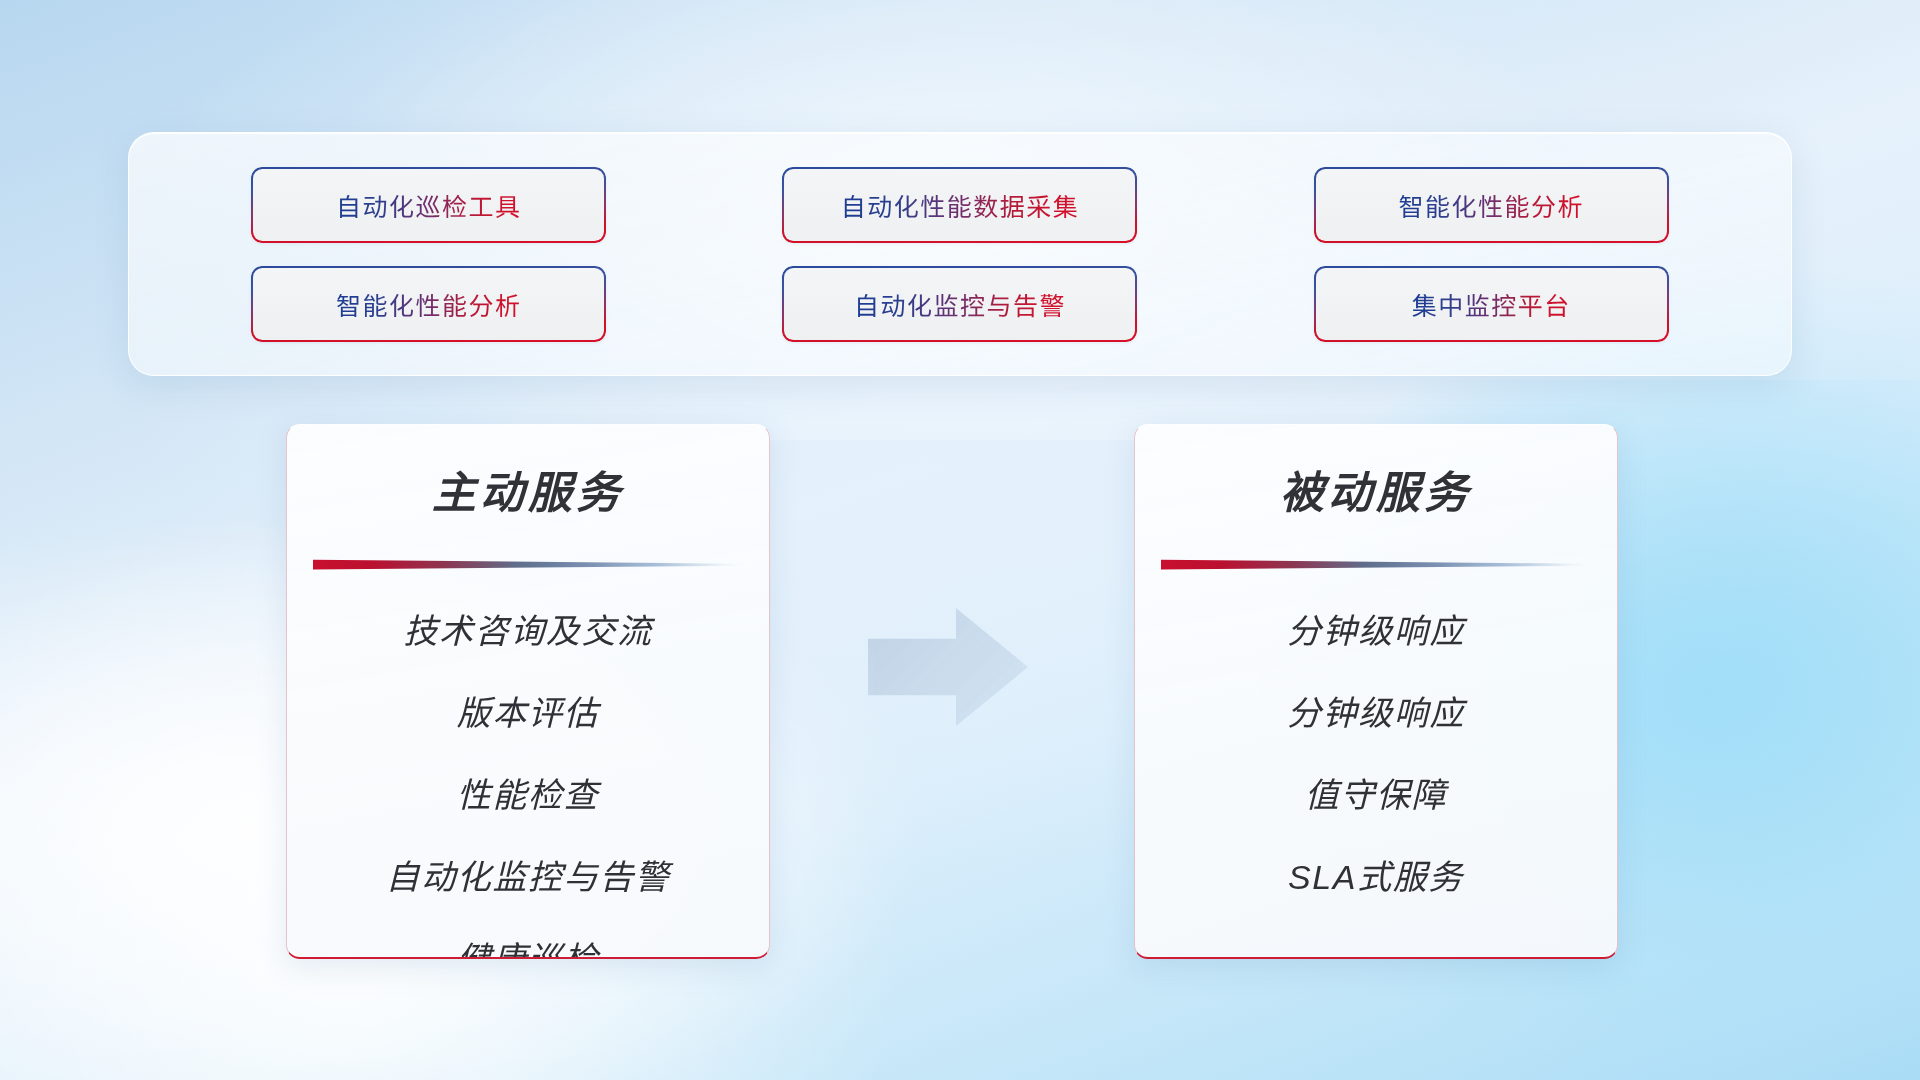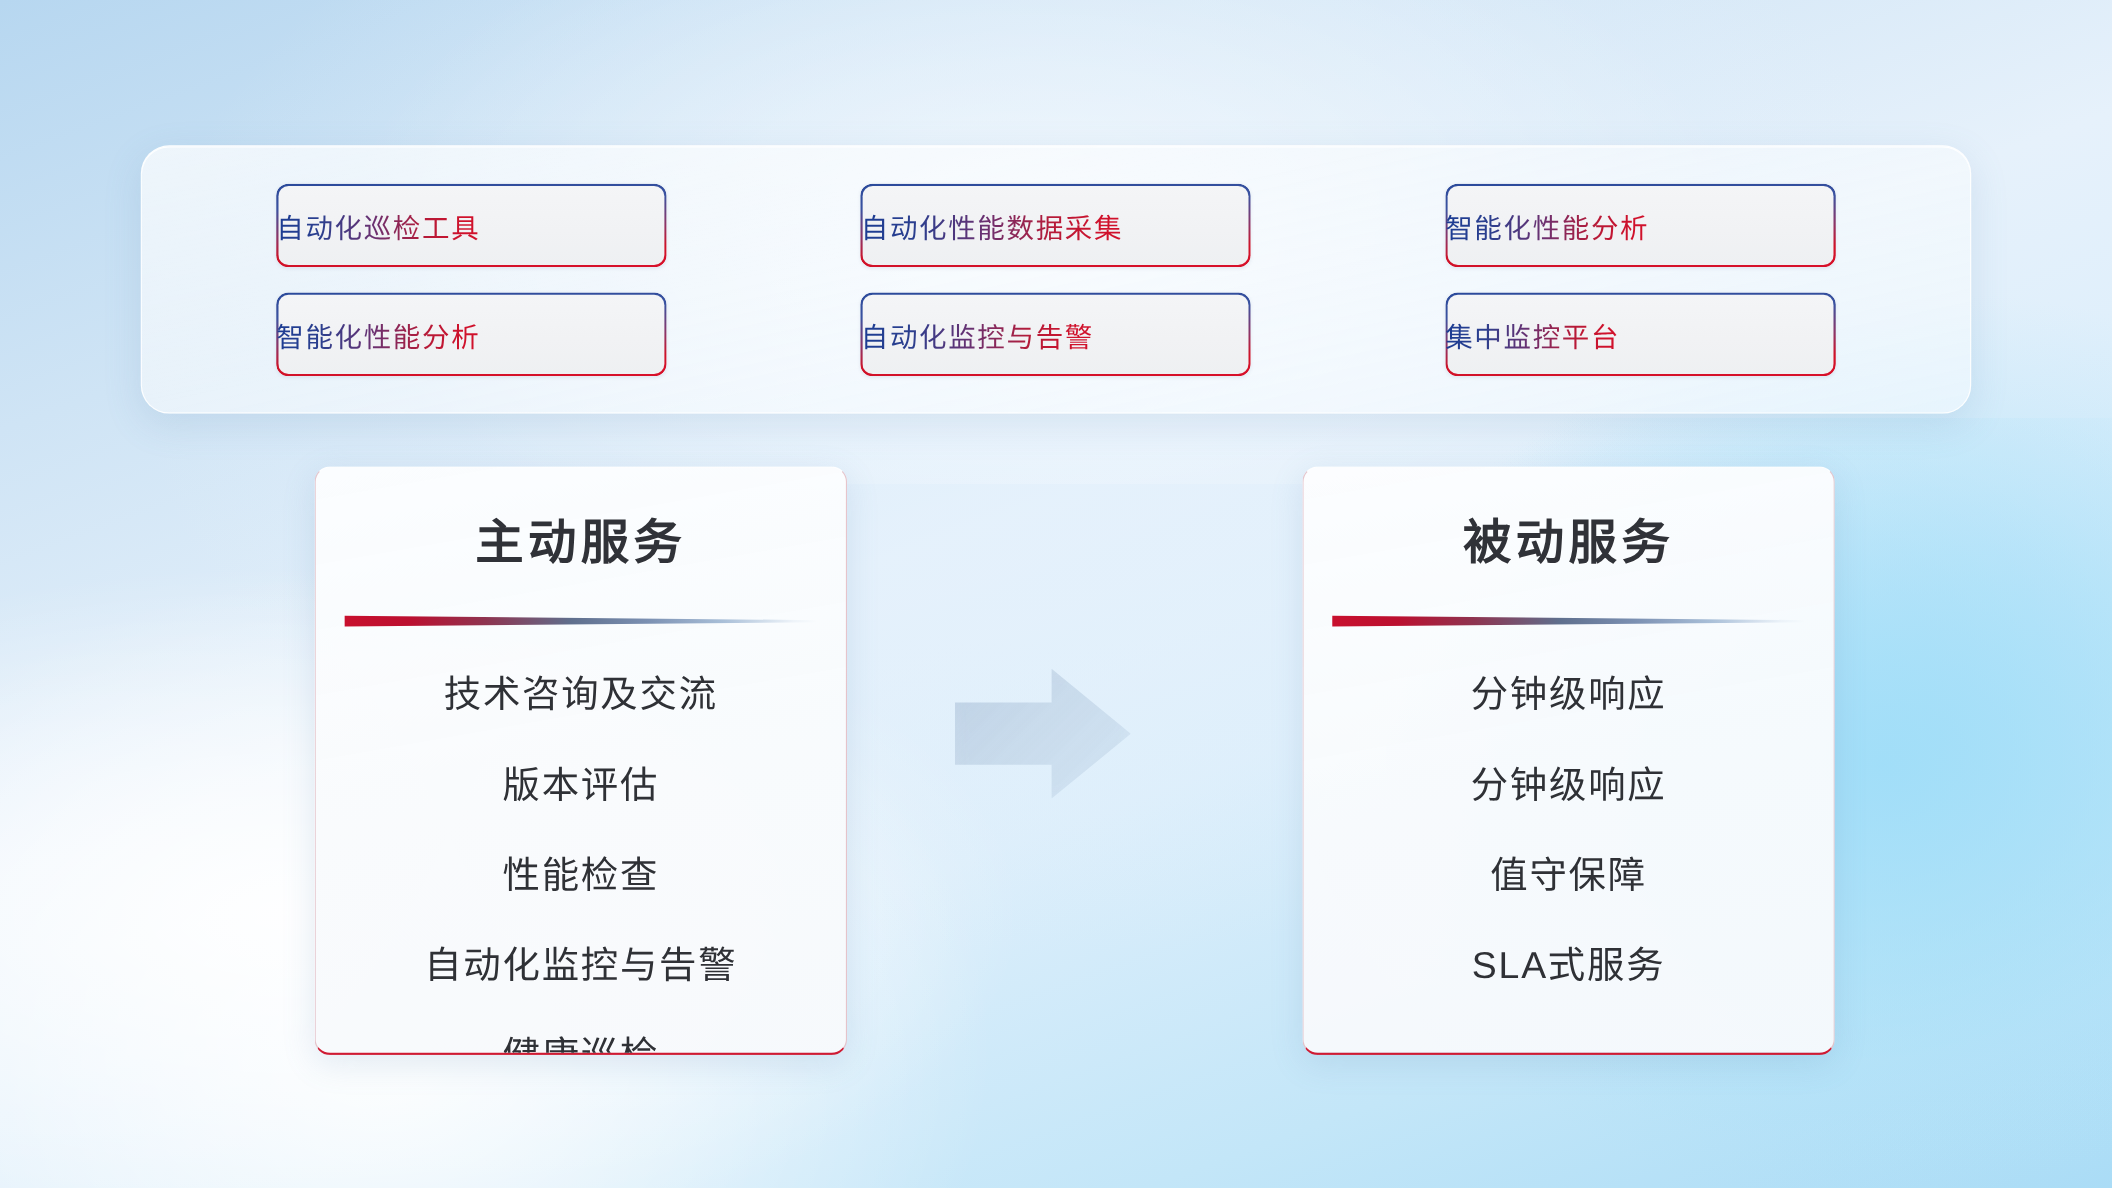--- a/index.html
+++ b/index.html
@@ -77,20 +77,21 @@
     box-sizing: border-box;
     row-gap: 0px;
   }
   .pill {
     width: 355px;
     height: 76px;
     border-radius: 11px;
     background: linear-gradient(180deg, #f4f5f7 0%, #f1f2f4 55%, #eef0f2 100%);
     display: flex;
     align-items: center;
+    justify-content: center;
     position: relative;
     box-sizing: border-box;
     box-shadow: 0 1px 3px rgba(80,110,150,0.10);
   }
   
   .pill::before {
     content: "";
     position: absolute;
     inset: 0;
     border-radius: 11px;
@@ -124,23 +125,24 @@
     top: 424px;
     border-radius: 14px;
     background: linear-gradient(170deg, rgba(252,253,255,0.97) 0%, rgba(249,251,253,0.95) 48%, rgba(247,249,252,0.95) 100%);
     box-shadow: 0 8px 30px rgba(95,135,180,0.16);
     border-top: 1px solid rgba(255,255,255,0.95);
     border-left: 1px solid rgba(214,150,160,0.55);
     border-right: 1px solid rgba(214,150,160,0.55);
     border-bottom: 2px solid #cf1b33;
     box-sizing: border-box;
     overflow: hidden;
+    font-style: italic;
   }
   #card-active  { left: 286px; }
-  #card-passive { left: 1184px; }
+  #card-passive { left: 1134px; }
 
   .card-title {
     text-align: center;
     font-size: 44px;
     font-weight: 700;
     color: #303238;
     letter-spacing: 4px;
     margin-top: 32px;
     text-shadow: 0 1px 1px rgba(255,255,255,0.9);
   }

